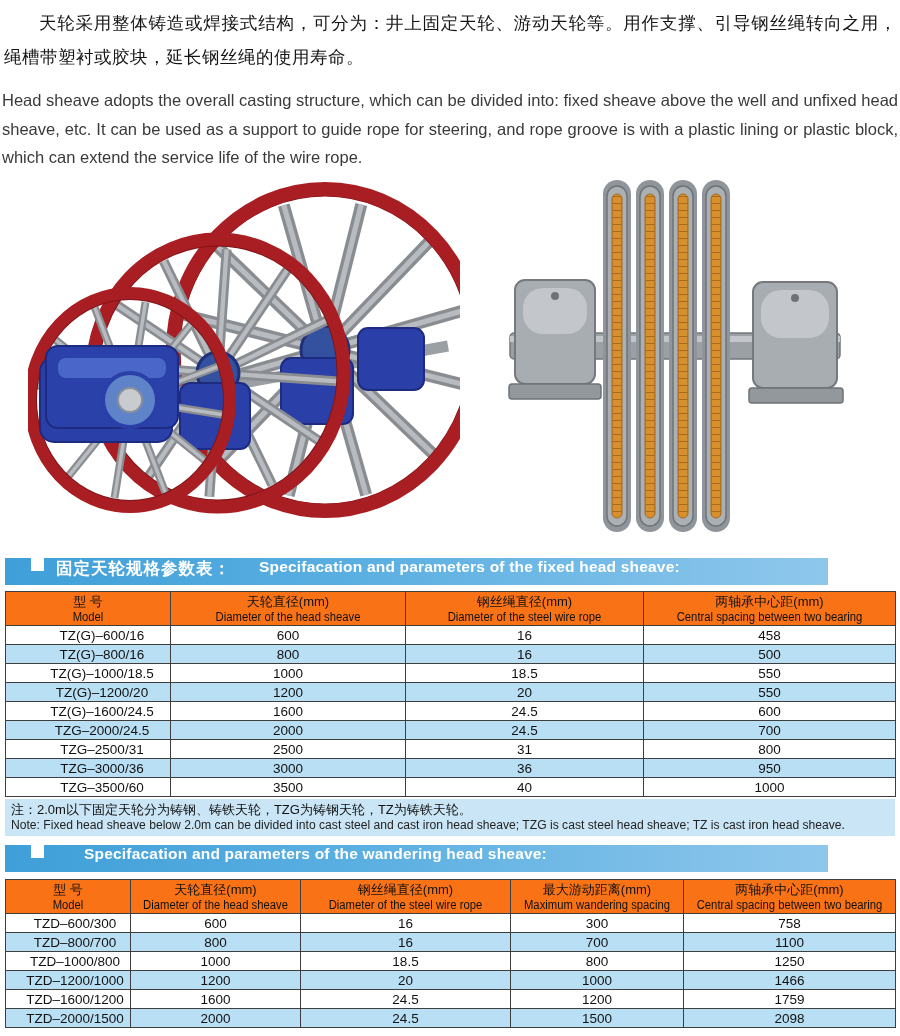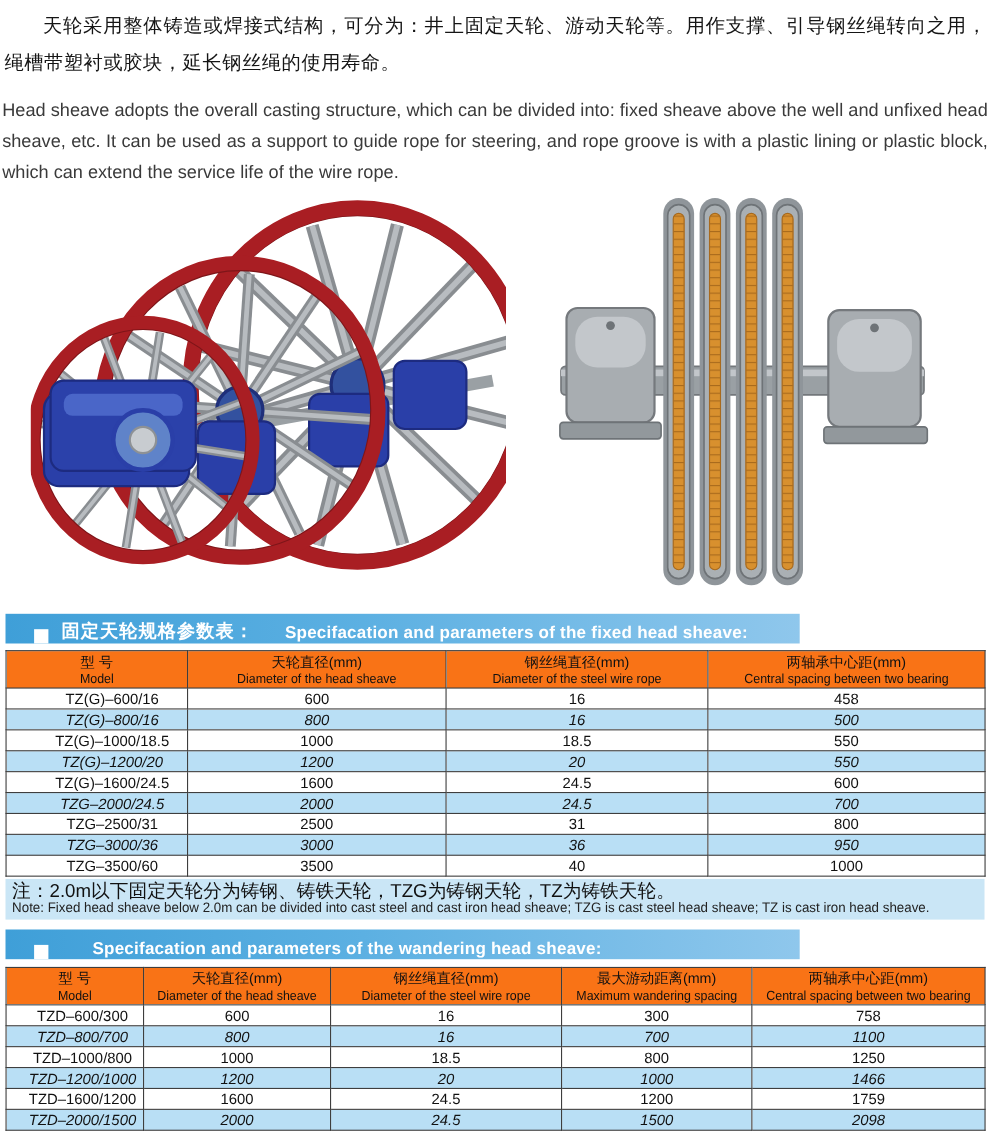--- a/index.html
+++ b/index.html
@@ -17,22 +17,22 @@
   }
   .intro-en{
     position:absolute;top:86px;left:2px;width:896px;
     font-size:16.5px;line-height:28.5px;color:#3a3a3a;text-align:justify;
   }
   
   .img-left{position:absolute;top:168px;left:28px;width:432px;height:380px;}
   .img-right{position:absolute;top:168px;left:495px;width:360px;height:380px;}
   
   .band{
-    position:absolute;left:5px;width:722px;height:27px;
-    display:flex;align-items:flex-end;
+    position:absolute;left:5px;width:823px;height:27px;
+    display:flex;align-items:flex-start;
     background:linear-gradient(90deg,#3f9fd8 0%,#5cb0e2 45%,#8fc7ec 100%);
   }
   .band-1{top:558px;}
   .band-2{top:845px;}
   .band .sq{width:13px;height:13px;background:#ffffff;margin:0 12px 0 26px;}
   .band .t-zh{font-size:16.5px;font-weight:bold;color:#ffffff;letter-spacing:1px;}
   .band .t-en{font-size:15.5px;font-weight:bold;color:#ffffff;margin-left:28px;letter-spacing:.2px;}
   
   table.spec{
     position:absolute;left:5px;width:890px;
@@ -44,30 +44,30 @@
   table.spec th,table.spec td{
     border:1px solid #3e3e3e;padding:0;overflow:hidden;white-space:nowrap;
   }
   table.spec th{
     height:33px;background:#f97316;font-weight:400;
     text-align:center;vertical-align:middle;margin-top:18px;
   }
   th .h-zh{display:block;font-size:13px;line-height:16px;}
   th .h-en{display:block;font-size:12px;line-height:14px;transform:scaleX(.94);transform-origin:center;}
   table.spec td{height:18px;text-align:center;vertical-align:middle;background:#ffffff;}
-  table.spec tr.alt td{background:#b9dff5;font-style:italic;}
+  table.spec tr.alt td{background:#b9dff5;}
   td.model{text-align:left;}
   .tbl-1 td.model{padding-left:28px;}
   .tbl-2 td.model{padding-left:14px;}
   
   .note{
     position:absolute;top:799px;left:5px;width:878px;height:31px;
     background:#cae6f6;padding:3px 6px;
   }
-  .note .n-zh{font-size:17px;line-height:16px;color:#111;}
+  .note .n-zh{font-size:13px;line-height:16px;color:#111;}
   .note .n-en{font-size:12.5px;line-height:15px;color:#222;transform:scaleX(.97);transform-origin:left;}
 </style>
 </head>
 <body>
 
 <div class="page">
 
   <div class="intro-zh">天轮采用整体铸造或焊接式结构，可分为：井上固定天轮、游动天轮等。用作支撑、引导钢丝绳转向之用，绳槽带塑衬或胶块，延长钢丝绳的使用寿命。</div>
   <div class="intro-en">Head sheave adopts the overall casting structure, which can be divided into: fixed sheave above the well and unfixed head sheave, etc. It can be used as a support to guide rope for steering, and rope groove is with a plastic lining or plastic block, which can extend the service life of the wire rope.</div>
 

